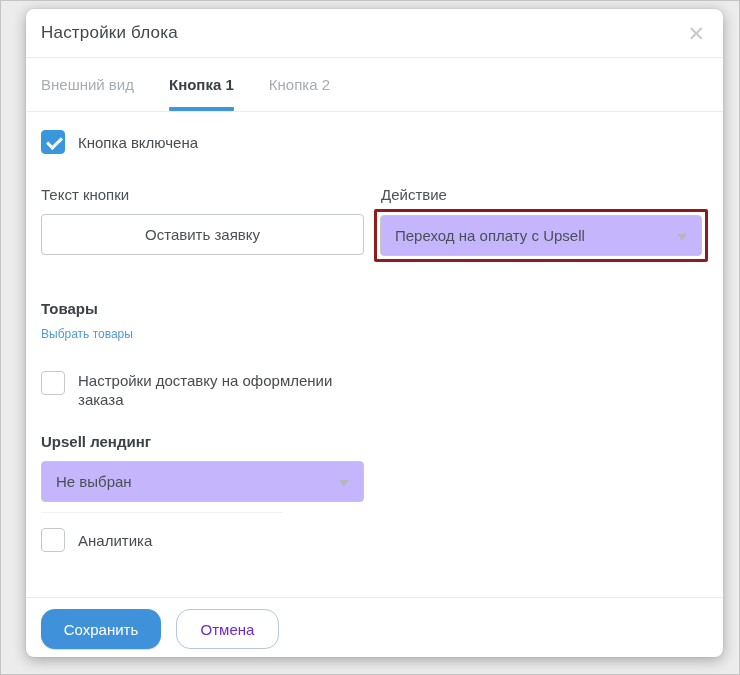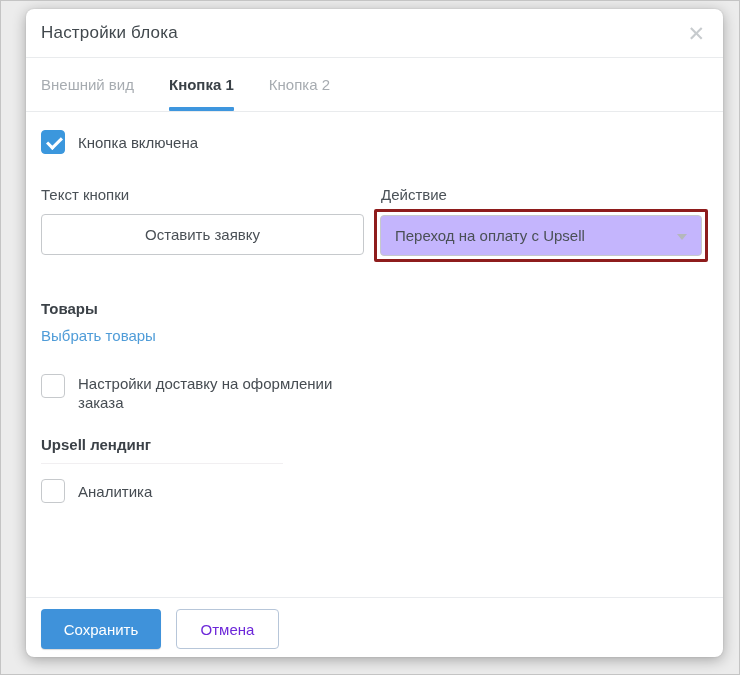--- a/index.html
+++ b/index.html
@@ -77,33 +77,33 @@
     display:flex; align-items:center; padding:0 30px 0 14px;
     font-size:15px; color:#4a5056; position:relative; cursor:pointer;
   }
   .caret {
     position:absolute; right:14px; top:50%; margin-top:-2px;
     width:0; height:0;
     border-left:5px solid transparent; border-right:5px solid transparent;
     border-top:6px solid #b4b8bc;
   }
   .section-heading { margin-top:38px; font-size:15px; font-weight:700; color:#3b4147; }
-  .link { margin-top:10px; font-size:15px; color:#4f9cd8; cursor:pointer; display:inline-block; }
+  .link { margin-top:10px; font-size:12px; color:#4f9cd8; cursor:pointer; display:inline-block; }
   .row-hide-delivery { margin-top:29px; }
   .row-hide-delivery .checkbox-label { max-width:290px; padding-top:0; }
   .upsell-heading { margin-top:24px; }
   .select-upsell { margin-top:11px; width:323px; }
   .thin-divider { margin-top:10px; width:242px; height:1px; background:#f1eff1; }
   .row-analytics { margin-top:15px; }
   
   .modal-footer {
     flex:0 0 auto; border-top:1px solid #e9ebee;
     padding:11px 0 8px 15px; display:flex; align-items:flex-start;
   }
-  .btn { height:40px; border-radius:4px; font-size:15px; font-family:inherit; cursor:pointer; }
+  .btn { height:40px; border-radius:14px; font-size:15px; font-family:inherit; cursor:pointer; }
   .btn-primary {
     width:120px; background:#3f92da; color:#fff; border:none;
     box-shadow:0 1px 1px rgba(0,0,0,.15);
   }
   .btn-secondary {
     width:103px; margin-left:15px; background:#fff;
     border:1px solid #b7c6d9; color:#6d28d9;
   }
 </style>
 </head>
@@ -157,20 +157,24 @@
       <div>
         <span class="link">Выбрать товары</span>
       </div>
 
       <div class="checkbox-row row-hide-delivery">
         <div class="checkbox"></div>
         <div class="checkbox-label">Настройки доставку на оформлении заказа</div>
       </div>
 
       <div class="section-heading upsell-heading">Upsell лендинг</div>
+      <div class="select select-upsell">
+        <span>Не выбран</span>
+        <span class="caret"></span>
+      </div>
 
       <div class="thin-divider"></div>
 
       <div class="checkbox-row row-analytics">
         <div class="checkbox"></div>
         <div class="checkbox-label">Аналитика</div>
       </div>
 
     </div>
 

